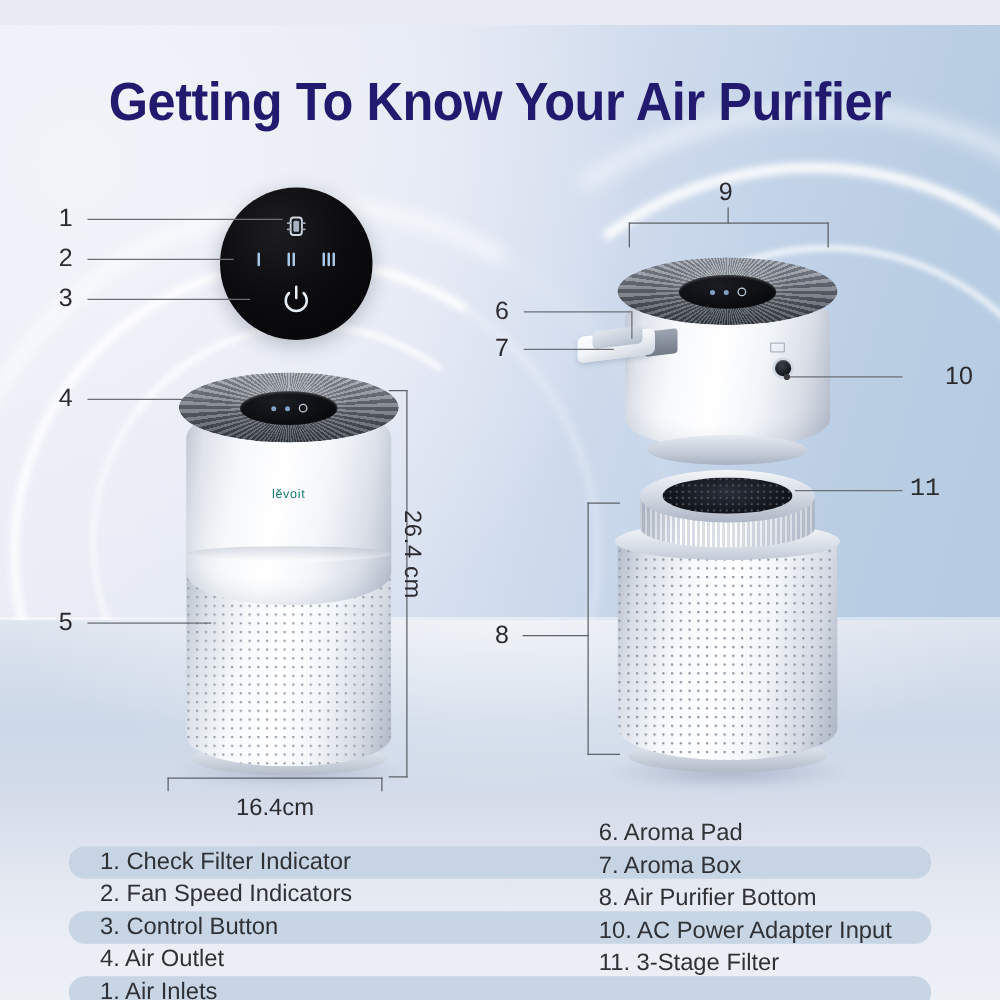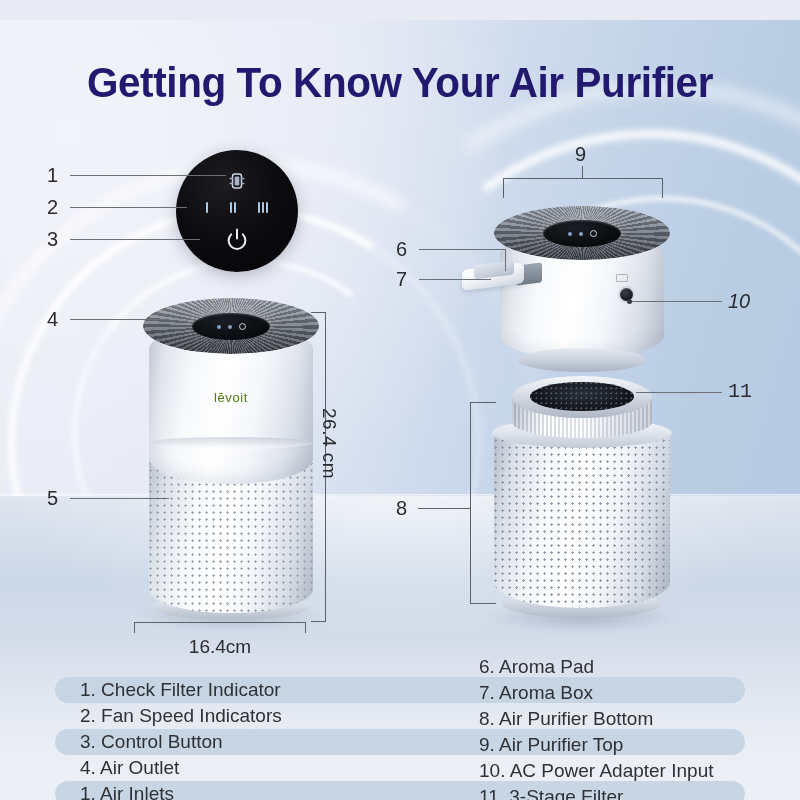--- a/index.html
+++ b/index.html
@@ -219,22 +219,22 @@
     box-shadow: inset 0 -8px 14px rgba(120,135,160,.16);
   }
   .unitL .seam {
     position: absolute; left: 6px; top: 139px; width: 164px; height: 12px;
     border-radius: 80px / 6px;
     background: linear-gradient(180deg, rgba(160,172,190,.42), rgba(255,255,255,.55));
   }
   .unitL .logo {
     position: absolute; left: 0; right: 0; top: 92px;
     text-align: center;
-    font-size: 13px; letter-spacing: .6px;
-    color: #4d7c0f;
+    font-size: 10px; letter-spacing: .6px;
+    color: #0f766e;
     font-family: "Liberation Sans", sans-serif;
   }
   .unitL .mesh {
     position: absolute; left: 6px; top: 150px; width: 164px; height: 165px;
     border-radius: 0 0 80px 80px / 0 0 24px 24px;
     background:
       radial-gradient(circle at 1.6px 1.6px, #9aa3b2 1.05px, rgba(0,0,0,0) 1.25px) 0 0 / 7px 7px,
       linear-gradient(100deg,
         #b9c0cc 0%, #dde2e9 12%, #f7f9fb 30%, #ffffff 48%,
         #f2f5f9 66%, #d8dde5 84%, #aeb6c4 100%);
@@ -568,21 +568,21 @@
   <div class="br8-v"></div>
   <div class="br8-t"></div>
   <div class="br8-b"></div>
 
   <div class="cnum" style="left:575px; top:124px;">9</div>
   <div class="br9-stem"></div>
   <div class="br9-top"></div>
   <div class="br9-l"></div>
   <div class="br9-r"></div>
 
-  <div class="cnum" style="left:728px; top:271px;font-style:italic;">10</div>
+  <div class="cnum" style="left:756px; top:271px;">10</div>
   <div class="lead" style="left:630px; top:281px; width:92px;"></div>
   <div class="dot" style="left:627px; top:279px;"></div>
 
   <div class="cnum" style="left:728px; top:362px;font-family:Liberation Mono, monospace;">11</div>
   <div class="lead" style="left:636px; top:372px; width:86px;"></div>
 
   <div class="dim-v"></div>
   <div class="dim-v-cap-t"></div>
   <div class="dim-v-cap-b"></div>
   <div class="dim-v-label">26.4 cm</div>
@@ -604,19 +604,18 @@
       <div class="legend-item">2. Fan Speed Indicators</div>
       <div class="legend-item">3. Control Button</div>
       <div class="legend-item">4. Air Outlet</div>
       <div class="legend-item">1. Air Inlets</div>
     </div>
 
     <div class="legend-col right">
       <div class="legend-item">6. Aroma Pad</div>
       <div class="legend-item">7. Aroma Box</div>
       <div class="legend-item">8. Air Purifier Bottom</div>
-      <div class="legend-item">9. Air Purifier Top</div>
       <div class="legend-item">10. AC Power Adapter Input</div>
       <div class="legend-item">11. 3-Stage Filter</div>
     </div>
   </div>
 
 </div>
 
 </body></html>

